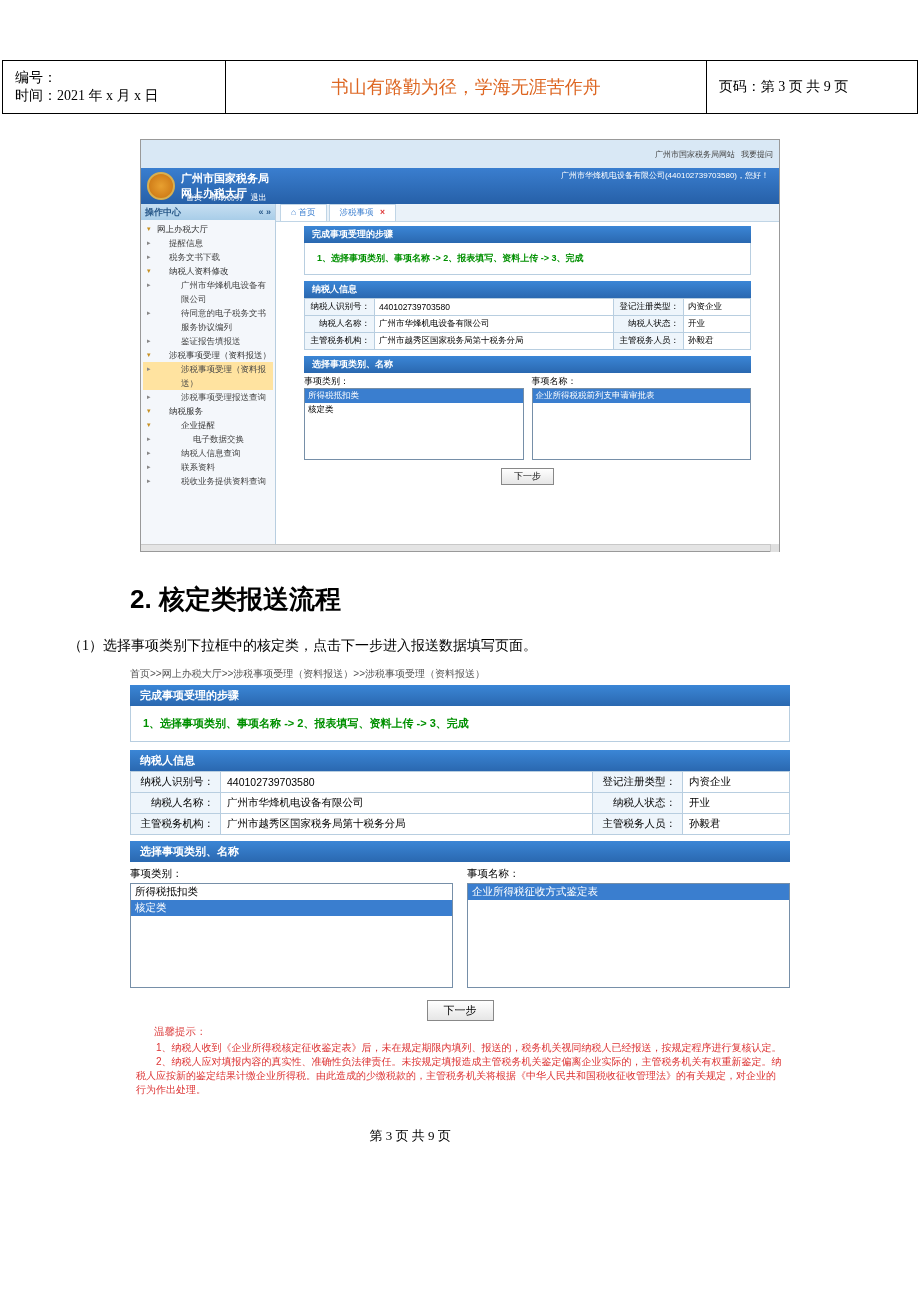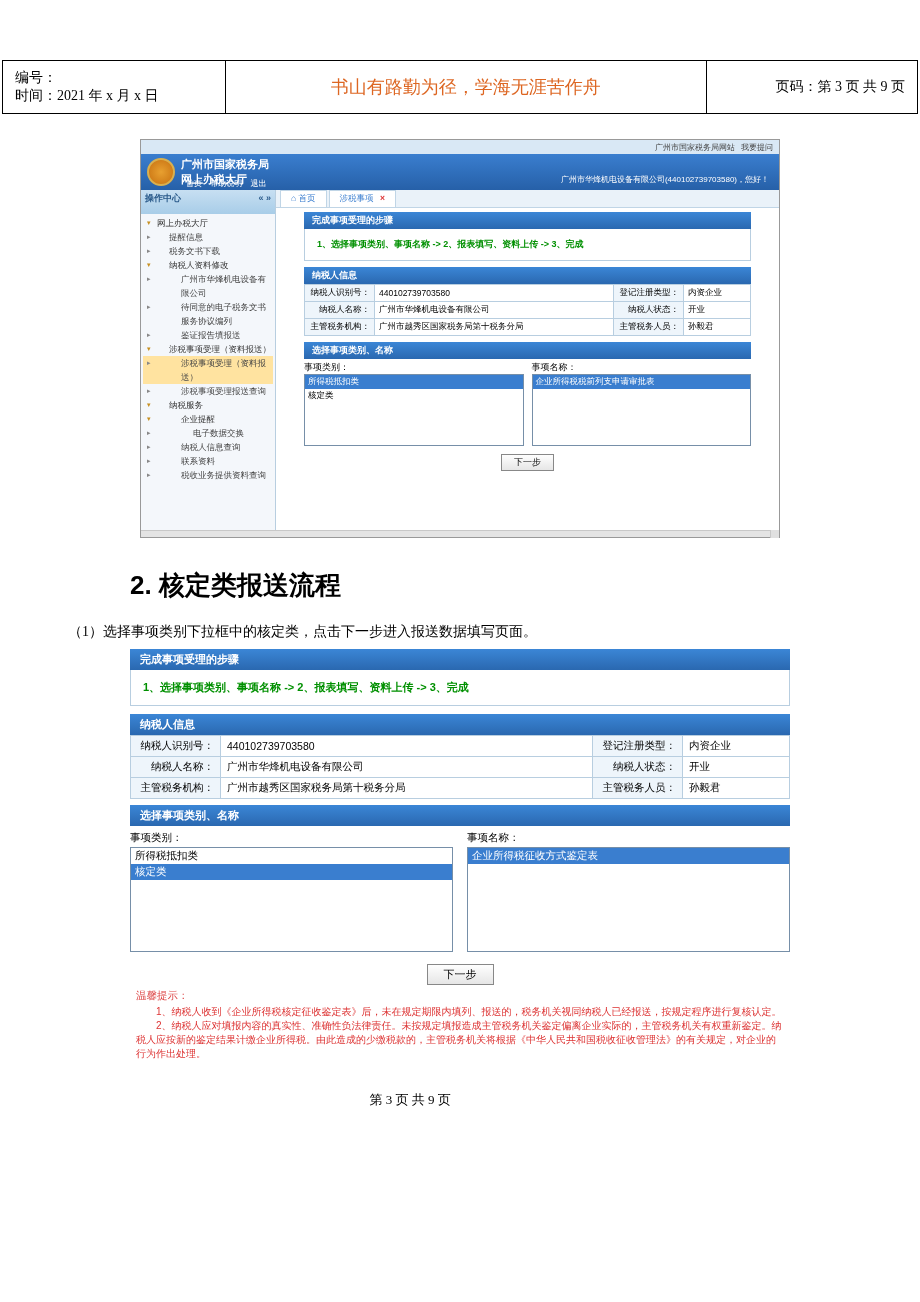--- a/index.html
+++ b/index.html
@@ -3,34 +3,34 @@
 <meta charset="utf-8">
 <style>
   * { margin: 0; padding: 0; box-sizing: border-box; }
   body { font-family: "SimSun", "宋体", serif; font-size: 12px; background: #fff; width: 920px; margin: 0 auto; padding: 0; }
   
   
   .doc-header { border-collapse: collapse; width: 916px; margin: 60px auto 20px; }
   .doc-header td { border: 1px solid #000; padding: 8px 12px; font-size: 14px; vertical-align: middle; }
   .doc-header .left-cell { width: 190px; }
   .doc-header .mid-cell { width: 410px; text-align: center; color: #d62; font-family: "KaiTi", "楷体", serif; font-size: 18px; }
-  .doc-header .right-cell { width: 180px; font-size: 14px; text-align: right; }
+  .doc-header .right-cell { width: 180px; font-size: 14px; }
   
   
   .embedded { width: 640px; margin: 25px auto 30px; border: 1px solid #999; background: #fff; font-size: 9px; font-family: "SimSun", sans-serif; }
-  .emb-topbar { background: #d9e8f5; height: 14px; display: flex; justify-content: flex-end; align-items: center; padding: 0 6px; gap: 6px; font-size: 8px; color: #444; }
+  .emb-topbar { background: #d9e8f5; height: 28px; display: flex; justify-content: flex-end; align-items: center; padding: 0 6px; gap: 6px; font-size: 8px; color: #444; }
   .emb-header { background: linear-gradient(#3a7ecf, #2660a8); color: #fff; padding: 3px 6px; display: flex; align-items: center; position: relative; height: 36px; }
   .emb-logo { width: 28px; height: 28px; background: radial-gradient(circle,#e8a030,#c77010); border-radius: 50%; margin-right: 6px; border: 2px solid #d8b050; }
   .emb-title-cn { font-size: 11px; font-weight: bold; }
-  .emb-userbar { position: absolute; right: 10px; top: 20px; font-size: 8px; color: #fff; }
+  .emb-userbar { position: absolute; right: 10px; top: 2px; font-size: 8px; color: #fff; }
   .emb-subnav { position: absolute; left: 45px; bottom: 1px; font-size: 8px; }
   .emb-subnav a { color: #fff; margin-right: 6px; }
   .emb-body { display: flex; min-height: 340px; }
   .emb-left { width: 135px; background: #f4f7fb; border-right: 1px solid #b8cee0; }
-  .emb-left-hd { background: linear-gradient(#c7dff2,#a8cde8); padding: 2px 4px; font-weight: bold; color: #2a5a8a; height: 24px; line-height: 12px; }
+  .emb-left-hd { background: linear-gradient(#c7dff2,#a8cde8); padding: 2px 4px; font-weight: bold; color: #2a5a8a; height: 16px; line-height: 12px; }
   .emb-tree { padding: 2px; font-size: 8.5px; line-height: 14px; color: #444; }
   .emb-tree .ti { padding-left: 14px; position: relative; }
   .emb-tree .ti:before { content: '▸'; position: absolute; left: 4px; font-size: 7px; color: #888; }
   .emb-tree .fd:before { content: '▾'; color: #c79020; }
   .emb-tree .fd > span, .emb-tree .ti.fd { color: #333; }
   .emb-tree .sel { background: #ffe3a0; }
   .emb-tree .lv2 { padding-left: 26px; }
   .emb-tree .lv3 { padding-left: 38px; }
   .emb-right { flex: 1; background: #fff; }
   .emb-tabs { height: 18px; background: #eaf2f9; border-bottom: 1px solid #c0d5e6; display: flex; align-items: end; padding-left: 4px; font-size: 8.5px; gap: 2px; }
@@ -68,21 +68,21 @@
   .d-info-tbl td { border: 1px solid #b8cee0; padding: 3px 6px; }
   .d-info-tbl .lbl { background: #eef5fb; text-align: right; width: 90px; }
   .d-sel-row { display: flex; gap: 14px; margin-top: 3px; }
   .d-sel-col { flex: 1; }
   .d-sel-lbl { font-size: 10.5px; padding: 2px 0; }
   .d-listbox { width: 100%; height: 105px; border: 1px solid #768fa8; background: #fff; font-size: 10.5px; }
   .d-listbox .opt { padding: 1px 4px; }
   .d-listbox .opt.sel { background: #3a7ecf; color: #fff; }
   .d-btn-row { text-align: center; margin-top: 12px; }
   .d-btn { display: inline-block; padding: 2px 16px; border: 1px solid #888; background: linear-gradient(#fefefe,#e6e6e6); font-size: 11px; }
-  .warm-tip-hd { color: #d44; font-size: 10.5px; margin: 4px 0 2px 6px; }
+  .warm-tip-hd { color: #d44; font-size: 10.5px; margin: 4px 0 2px 24px; }
   .warm-tip-body { color: #d33; font-size: 10px; line-height: 1.4; padding: 0 6px; }
   
   .page-footer { text-align: center; font-size: 13px; margin: 30px 100px 40px 0; }
   
   .emb-scroll { height: 7px; background: #e4e4e4; border-top: 1px solid #c8c8c8; position: relative; }
   .emb-scroll:after { content: ''; position: absolute; right: 0; top: -1px; width: 8px; height: 8px; background: #e0e0e0; border-left: 1px solid #c8c8c8; }
 
   .sp { height: 6px; }
 </style>
 </head>
@@ -204,20 +204,21 @@
       </div>
     </div>
   </div>
   <div class="emb-scroll"></div>
 </div>
 
 <div class="sec-heading">2. 核定类报送流程</div>
 <div class="sec-intro">（1）选择事项类别下拉框中的核定类，点击下一步进入报送数据填写页面。</div>
 
 <div class="detail">
+  <div class="detail-crumb">首页&gt;&gt;网上办税大厅&gt;&gt;涉税事项受理（资料报送）&gt;&gt;涉税事项受理（资料报送）</div>
 
   <div class="d-panel-hd">完成事项受理的步骤</div>
   <div class="d-panel-bd">
     <div class="d-steps">1、选择事项类别、事项名称  -&gt;  2、报表填写、资料上传  -&gt;  3、完成</div>
   </div>
 
   <div class="d-panel-hd">纳税人信息</div>
   <table class="d-info-tbl">
     <tbody>
         <tr>

